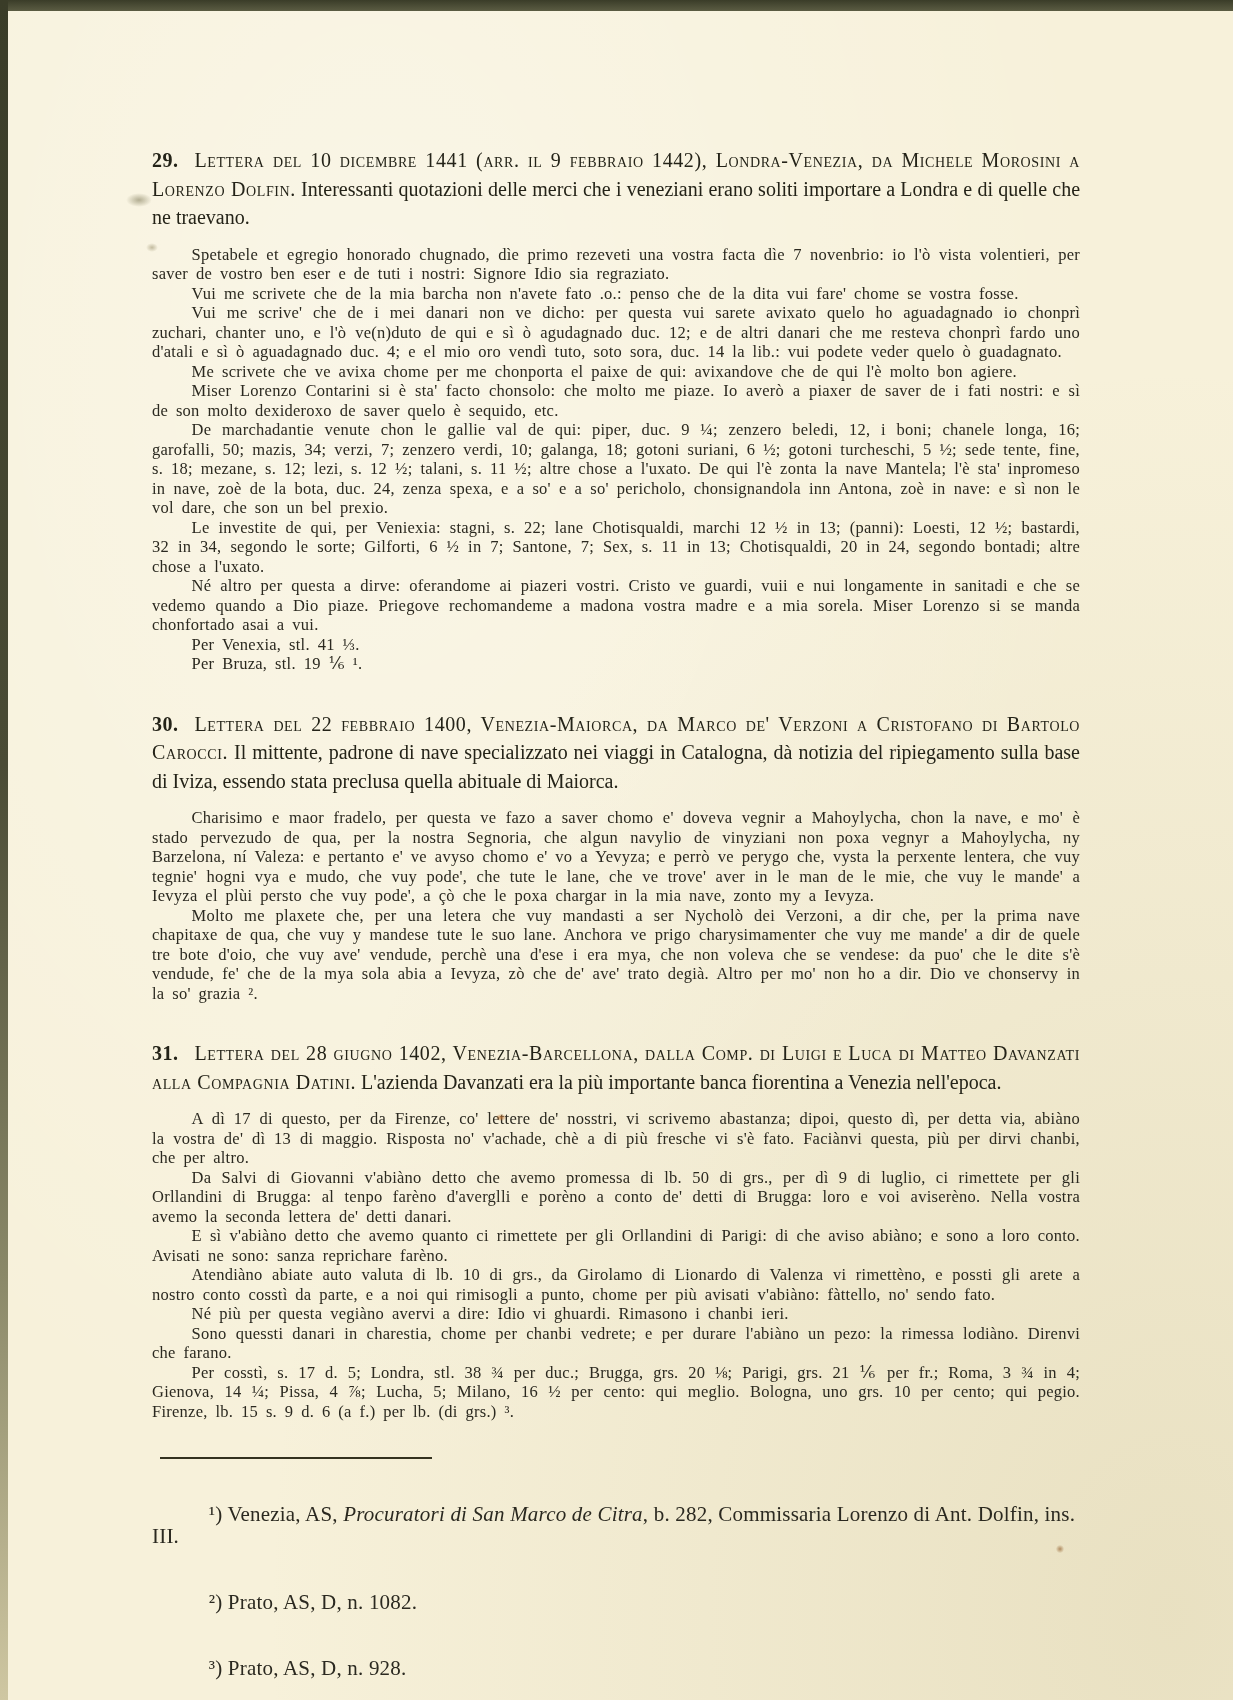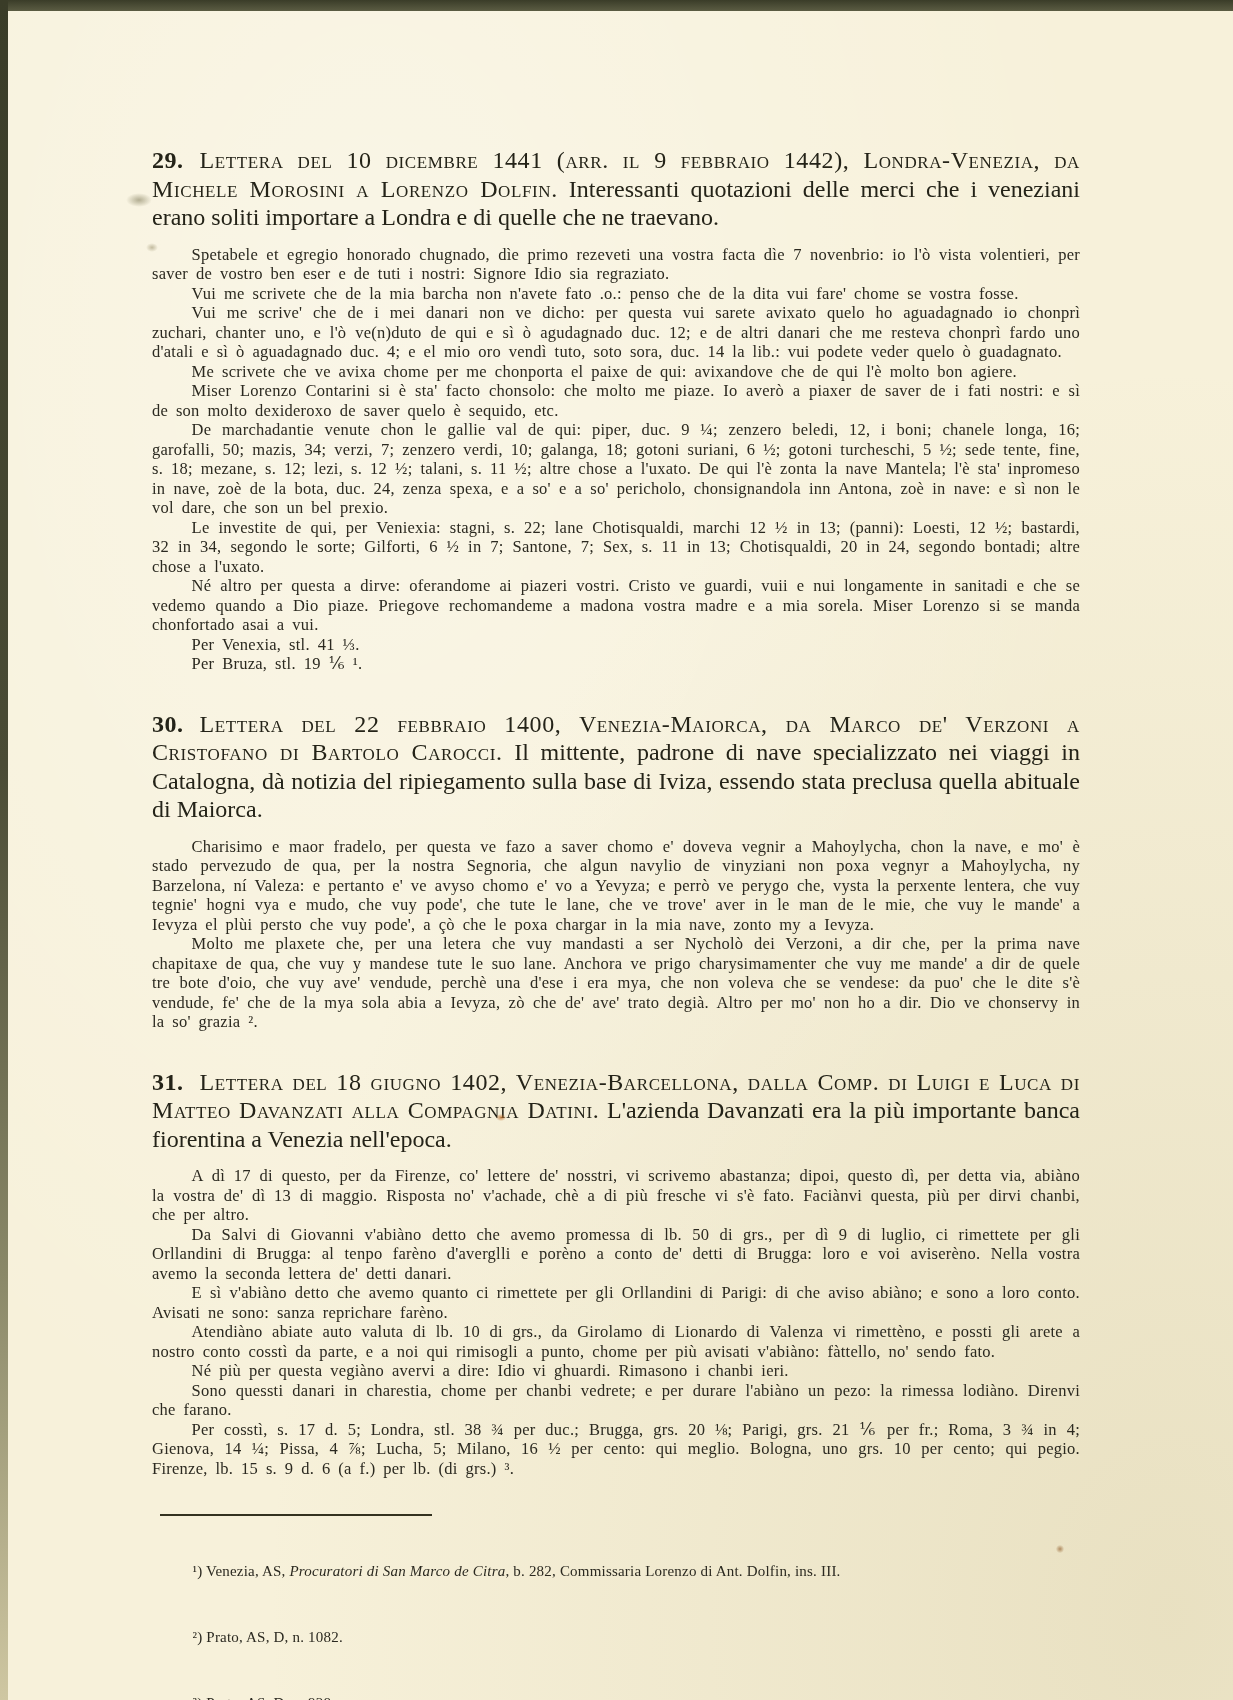--- a/index.html
+++ b/index.html
@@ -30,21 +30,21 @@
       radial-gradient(ellipse at 95% 95%, rgba(190,175,120,0.25), rgba(190,175,120,0) 55%),
       var(--paper);
     color:var(--ink);
     overflow:hidden;
   }
   .content{
     padding:135px 153px 0 144px; 
   }
   .entry{margin-bottom:36px;}
   .entry-heading{
-    font-size:24px;
+    font-size:20px;
     line-height:28.5px;
     text-align:justify;
     color:#242318;
   }
   .entry-num{font-weight:700;margin-right:16px;letter-spacing:0.5px;}
   .sc{font-variant:small-caps;letter-spacing:0.6px;}
   .entry-body{margin-top:13px;}
   .entry-body p{
     font-size:16.5px;
     line-height:19.5px;
@@ -54,21 +54,21 @@
     letter-spacing:0.25px;
   }
   .entry-body p.nojustify{text-align:left;}
   .footnotes{margin-top:28px;}
   .footnote-rule{
     width:272px;height:0;
     border-top:2px solid #34321f;
     margin:0 0 22px 8px;
   }
   .footnotes p{
-    font-size:15px;
+    font-size:21px;
     line-height:22px;
     text-indent:2.7em;
     letter-spacing:0.2px;
     margin-top:44px;
   }
   .fn-italic{font-style:italic;}
   .page-number{
     margin-top:78px;
     text-align:center;
     font-style:italic;
@@ -114,21 +114,21 @@
 
     <section class="entry">
       <p class="entry-heading"><span class="entry-num">30.</span><span class="sc">Lettera del 22 febbraio 1400, Venezia-Maiorca, da Marco de' Verzoni a Cristofano di Bartolo Carocci.</span> <span>Il mittente, padrone di nave specializzato nei viaggi in Catalogna, dà notizia del ripiegamento sulla base di Iviza, essendo stata preclusa quella abituale di Maiorca.</span></p>
       <div class="entry-body">
         <p>Charisimo e maor fradelo, per questa ve fazo a saver chomo e' doveva vegnir a Mahoylycha, chon la nave, e mo' è stado pervezudo de qua, per la nostra Segnoria, che algun navylio de vinyziani non poxa vegnyr a Mahoylycha, ny Barzelona, ní Valeza: e pertanto e' ve avyso chomo e' vo a Yevyza; e perrò ve perygo che, vysta la perxente lentera, che vuy tegnie' hogni vya e mudo, che vuy pode', che tute le lane, che ve trove' aver in le man de le mie, che vuy le mande' a Ievyza el plùi persto che vuy pode', a çò che le poxa chargar in la mia nave, zonto my a Ievyza.</p>
         <p>Molto me plaxete che, per una letera che vuy mandasti a ser Nycholò dei Verzoni, a dir che, per la prima nave chapitaxe de qua, che vuy y mandese tute le suo lane. Anchora ve prigo charysimamenter che vuy me mande' a dir de quele tre bote d'oio, che vuy ave' vendude, perchè una d'ese i era mya, che non voleva che se vendese: da puo' che le dite s'è vendude, fe' che de la mya sola abia a Ievyza, zò che de' ave' trato degià. Altro per mo' non ho a dir. Dio ve chonservy in la so' grazia ².</p>
       </div>
     </section>
 
     <section class="entry">
-      <p class="entry-heading"><span class="entry-num">31.</span><span class="sc">Lettera del 18 giugno 1402, Venezia-Barcellona, dalla Comp. di Luigi e Luca di Matteo Davanzati alla Compagnia Datini.</span> <span>L'azienda Davanzati era la più importante banca fiorentina a Venezia nell'epoca.</span></p>
+      <p class="entry-heading"><span class="entry-num">31.</span><span class="sc">Lettera del 28 giugno 1402, Venezia-Barcellona, dalla Comp. di Luigi e Luca di Matteo Davanzati alla Compagnia Datini.</span> <span>L'azienda Davanzati era la più importante banca fiorentina a Venezia nell'epoca.</span></p>
       <div class="entry-body">
         <p>A dì 17 di questo, per da Firenze, co' lettere de' nosstri, vi scrivemo abastanza; dipoi, questo dì, per detta via, abiàno la vostra de' dì 13 di maggio. Risposta no' v'achade, chè a di più fresche vi s'è fato. Faciànvi questa, più per dirvi chanbi, che per altro.</p>
         <p>Da Salvi di Giovanni v'abiàno detto che avemo promessa di lb. 50 di grs., per dì 9 di luglio, ci rimettete per gli Orllandini di Brugga: al tenpo farèno d'averglli e porèno a conto de' detti di Brugga: loro e voi aviserèno. Nella vostra avemo la seconda lettera de' detti danari.</p>
         <p>E sì v'abiàno detto che avemo quanto ci rimettete per gli Orllandini di Parigi: di che aviso abiàno; e sono a loro conto. Avisati ne sono: sanza reprichare farèno.</p>
         <p>Atendiàno abiate auto valuta di lb. 10 di grs., da Girolamo di Lionardo di Valenza vi rimettèno, e possti gli arete a nostro conto cosstì da parte, e a noi qui rimisogli a punto, chome per più avisati v'abiàno: fàttello, no' sendo fato.</p>
         <p>Né più per questa vegiàno avervi a dire: Idio vi ghuardi. Rimasono i chanbi ieri.</p>
         <p>Sono quessti danari in charestia, chome per chanbi vedrete; e per durare l'abiàno un pezo: la rimessa lodiàno. Direnvi che farano.</p>
         <p>Per cosstì, s. 17 d. 5; Londra, stl. 38 ¾ per duc.; Brugga, grs. 20 ⅛; Parigi, grs. 21 ⅙ per fr.; Roma, 3 ¾ in 4; Gienova, 14 ¼; Pissa, 4 ⅞; Lucha, 5; Milano, 16 ½ per cento: qui meglio. Bologna, uno grs. 10 per cento; qui pegio. Firenze, lb. 15 s. 9 d. 6 (a f.) per lb. (di grs.) ³.</p>
       </div>
     </section>

